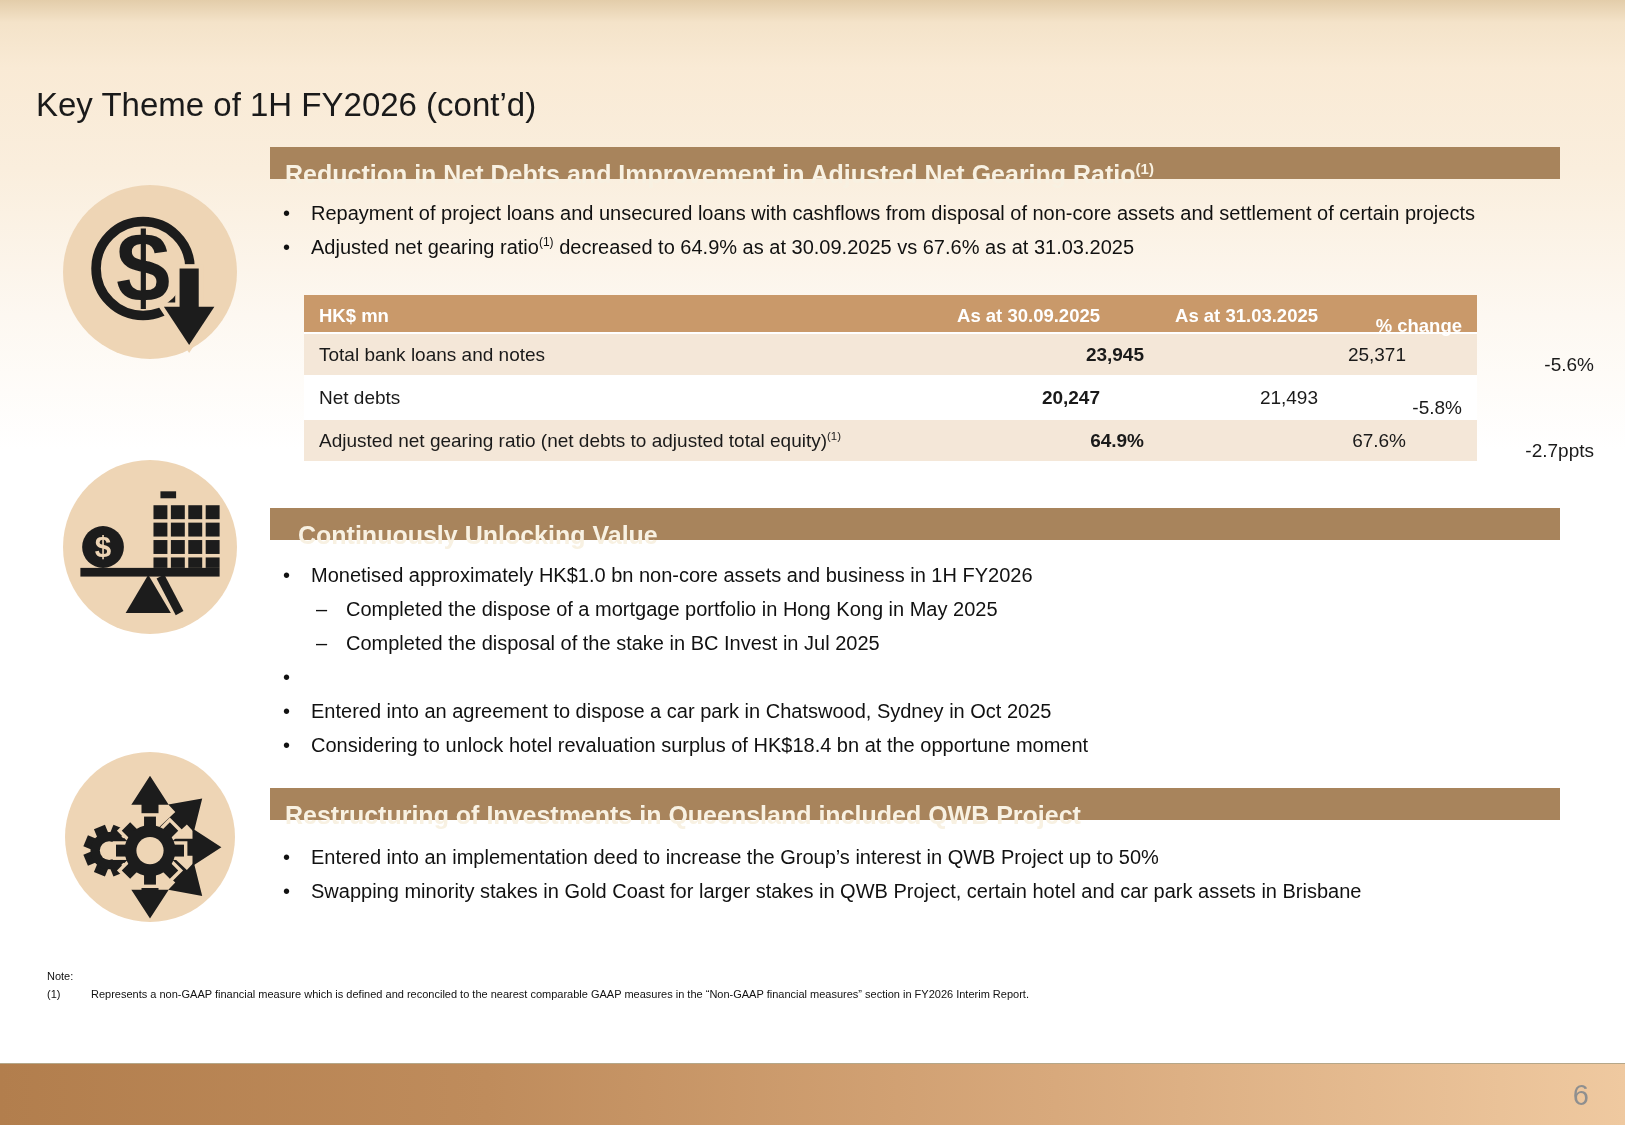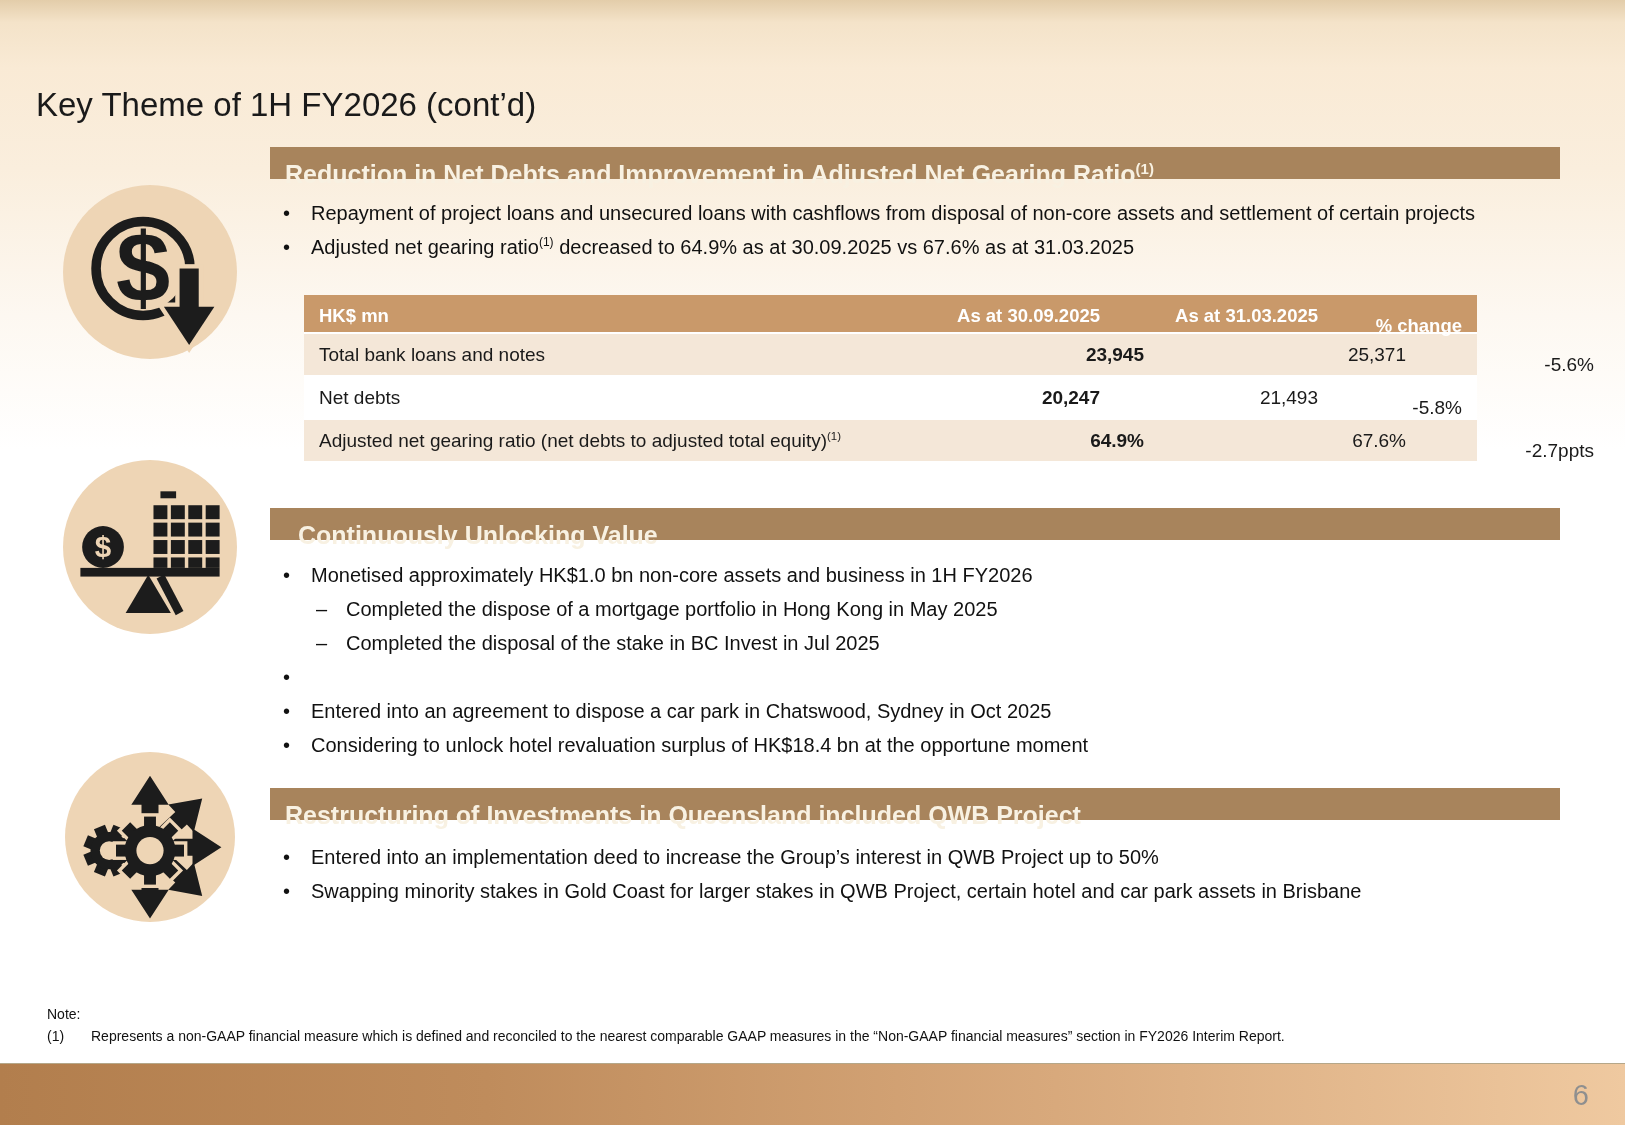--- a/index.html
+++ b/index.html
@@ -26,21 +26,21 @@
   .t-head{background:#c9996a;color:#fff;font-weight:bold;height:37px;font-size:18.5px;}
   .t-data{height:41px;border-top:2px solid #ffffff;}
   .t-data.alt{background:#f4e7d8;gap:44px;}
   .t-data.plain{background:#ffffff;}
   .c-label{padding-left:15px;text-align:left;}
   .c-num{text-align:right;}
   .c-num.cur{font-weight:bold;}
   .c-last{padding-right:15px;margin-top:20px;}
   .fin-table sup{font-size:60%;}
   .icon-wrap{position:absolute;width:174px;height:174px;}
-  .note{position:absolute;left:47px;top:1006px;width:1545px;font-size:14px;color:#111;}
+  .note{position:absolute;left:47px;top:970px;width:1545px;font-size:11px;color:#111;}
   .note .note-line{display:flex;margin-top:6px;}
   .note .ref{width:44px;flex:0 0 44px;}
   .footer{
     position:absolute;left:0;top:1063px;width:1625px;height:62px;
     background:linear-gradient(90deg,#b27e4d 0%,#bf8c5c 30%,#d8a97c 65%,#efc9a0 100%);
     border-top:1px solid #b5a789;
   }
   .pageno{position:absolute;right:36px;top:50%;transform:translateY(-50%);font-size:29px;color:#8f8f8f;}
 </style>
 </head>

